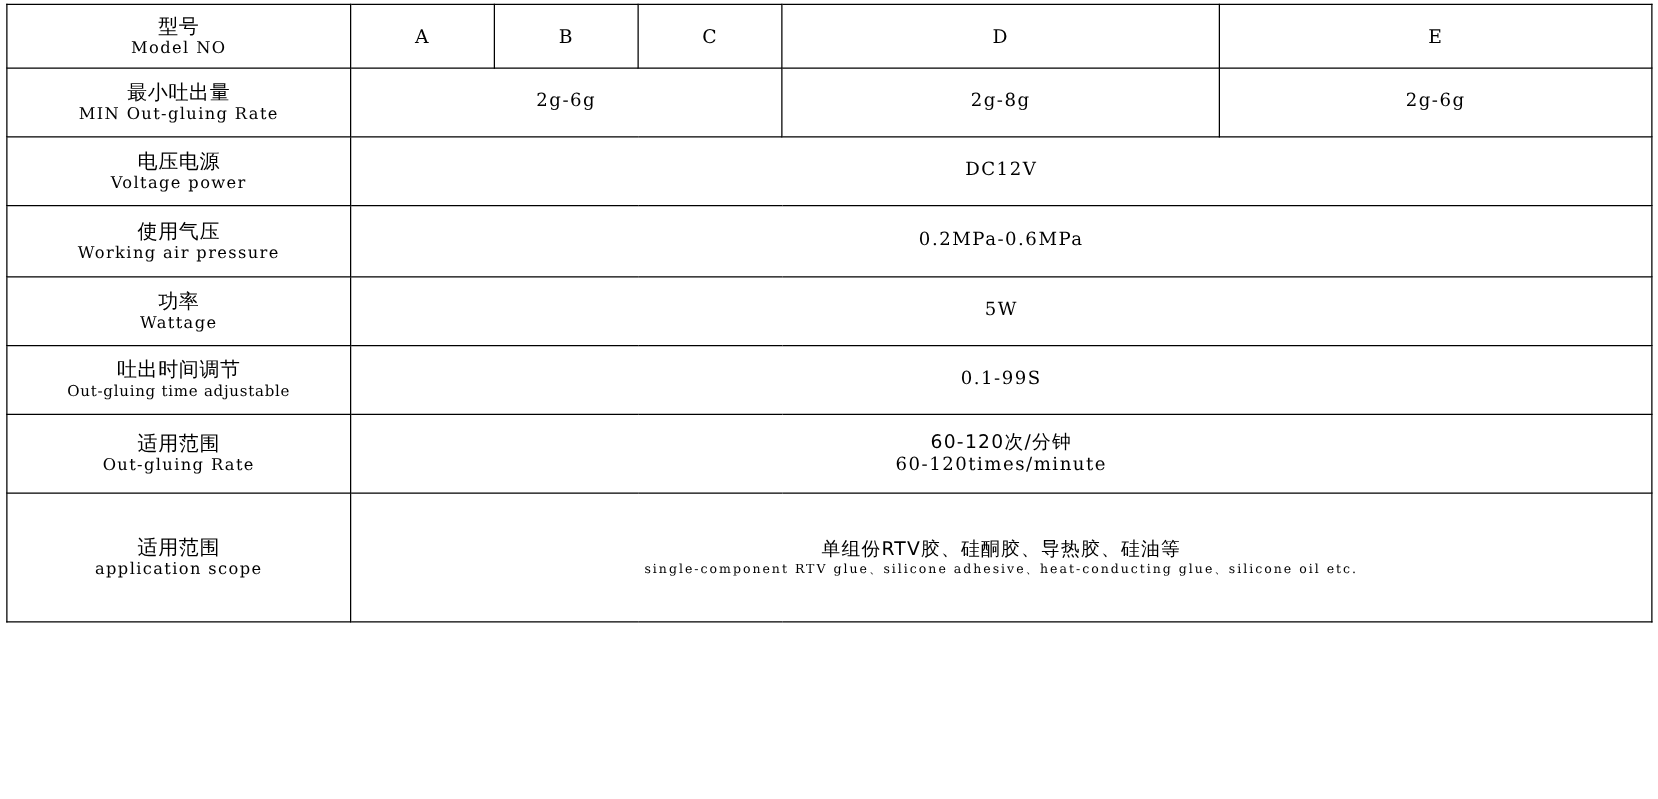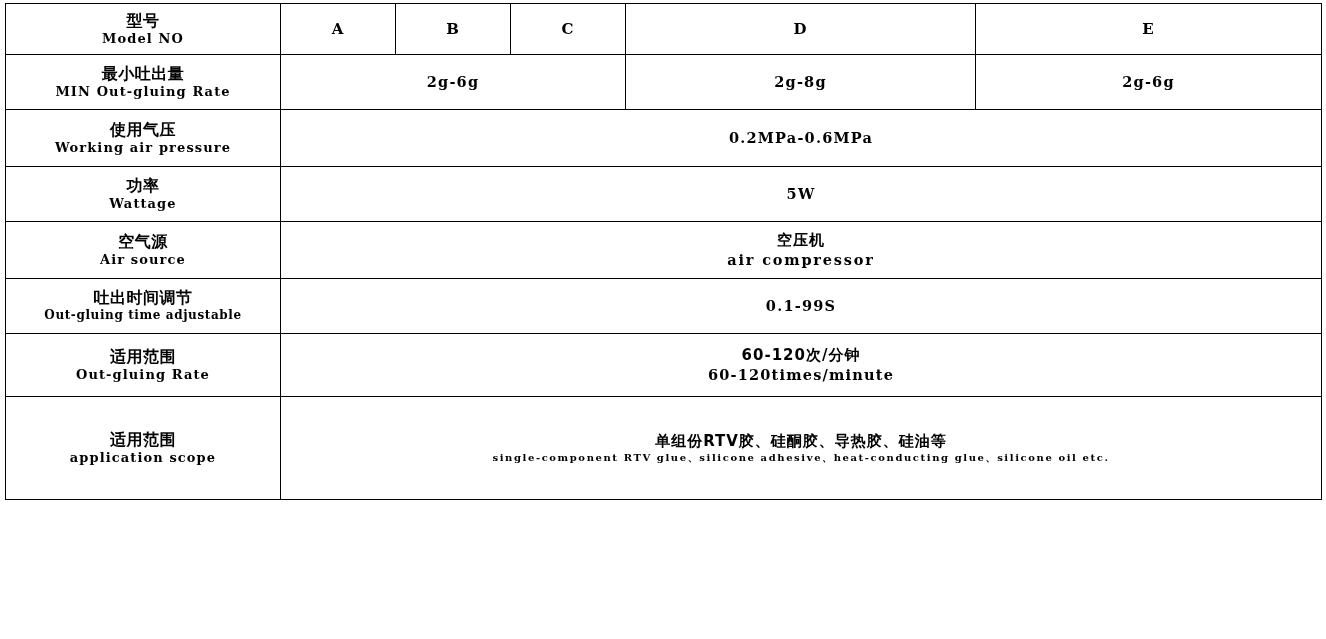--- a/index.html
+++ b/index.html
@@ -11,21 +11,20 @@
     width: 1326px;
     height: 639px;
     font-family: "Liberation Serif", "DejaVu Serif", serif;
     color: #000000;
   }
   .sheet {
     width: 1326px;
     height: 515px;
     box-sizing: border-box;
     padding: 3px 5px 16px 5px;
-    font-weight: bold;
   }
   table.spec {
     width: 1316px;
     border-collapse: collapse;
     table-layout: fixed;
   }
   table.spec td {
     border: 1px solid #000000;
     text-align: center;
     vertical-align: middle;
@@ -133,20 +132,29 @@
         <td>
           <span class="val">2g-8g</span>
         </td>
         <td>
           <span class="val">2g-6g</span>
         </td>
       </tr>
 
 
 
+      <tr class="row-h-4">
+        <td class="label-cell">
+          <span class="cn">电压电源</span>
+          <span class="en">Voltage power</span>
+        </td>
+        <td colspan="5">
+          <span class="val">DC12V</span>
+        </td>
+      </tr>
 
       <tr class="row-h-5">
         <td class="label-cell">
           <span class="cn">使用气压</span>
           <span class="en">Working air pressure</span>
         </td>
         <td colspan="5">
           <span class="val">0.2MPa-0.6MPa</span>
         </td>
       </tr>
@@ -154,30 +162,20 @@
       <tr class="row-h-6">
         <td class="label-cell">
           <span class="cn">功率</span>
           <span class="en">Wattage</span>
         </td>
         <td colspan="5">
           <span class="val">5W</span>
         </td>
       </tr>
 
-      <tr class="row-h-7">
-        <td class="label-cell">
-          <span class="cn">空气源</span>
-          <span class="en">Air source</span>
-        </td>
-        <td colspan="5">
-          <span class="val cnval">空压机</span>
-          <span class="val wide">air compressor</span>
-        </td>
-      </tr>
 
       <tr class="row-h-8">
         <td class="label-cell small-en">
           <span class="cn">吐出时间调节</span>
           <span class="en">Out-gluing time adjustable</span>
         </td>
         <td colspan="5">
           <span class="val">0.1-99S</span>
         </td>
       </tr>

